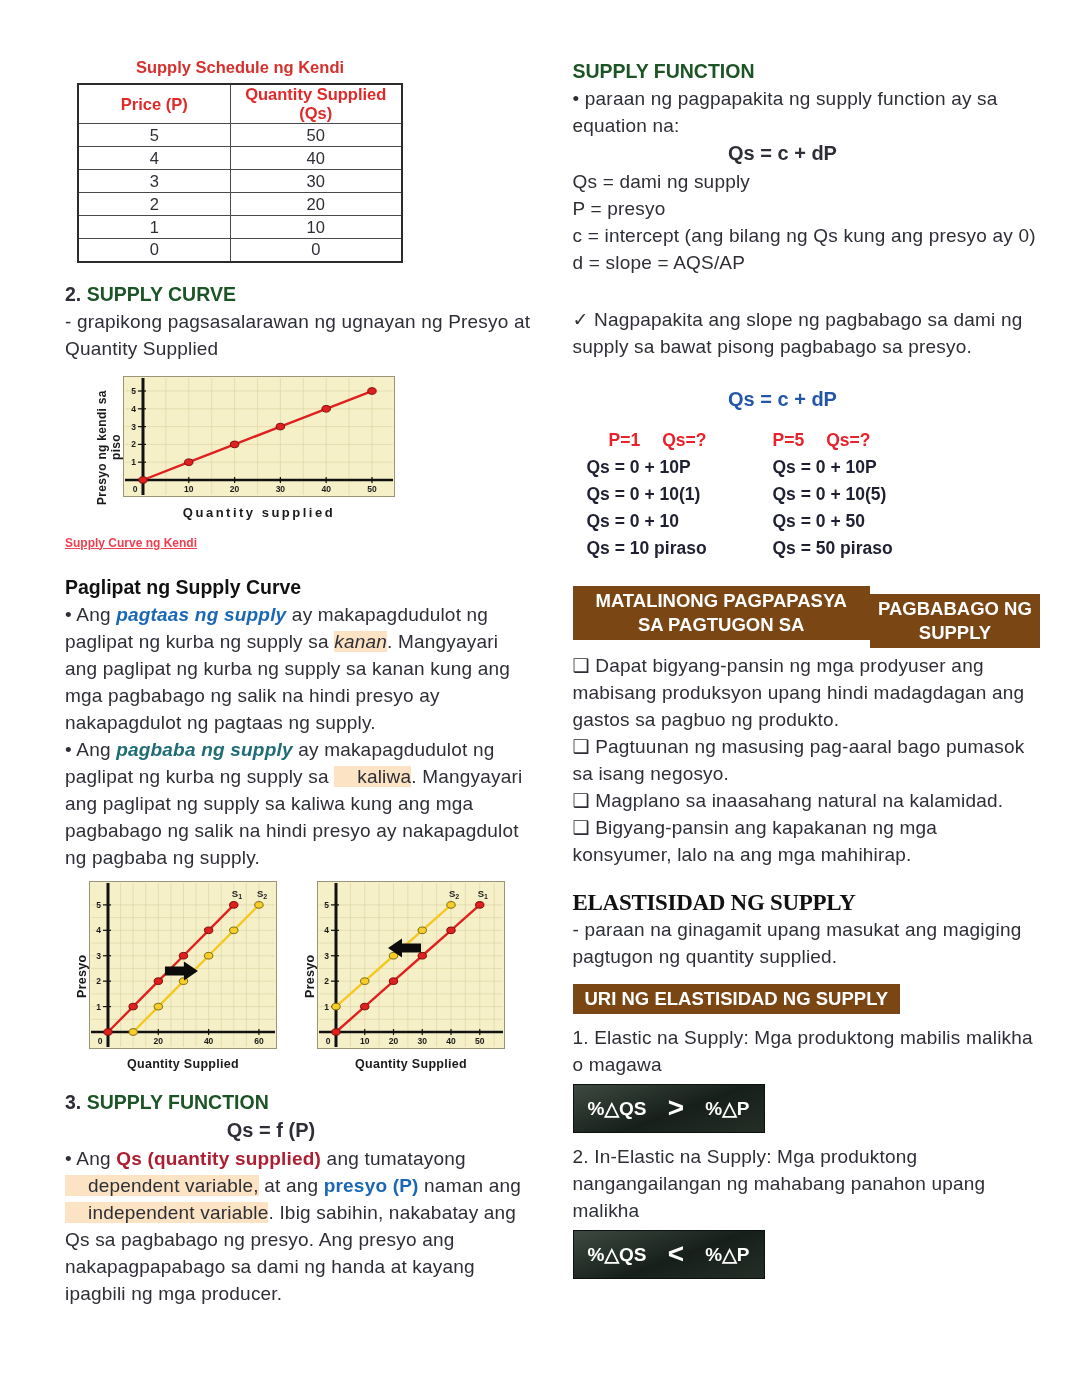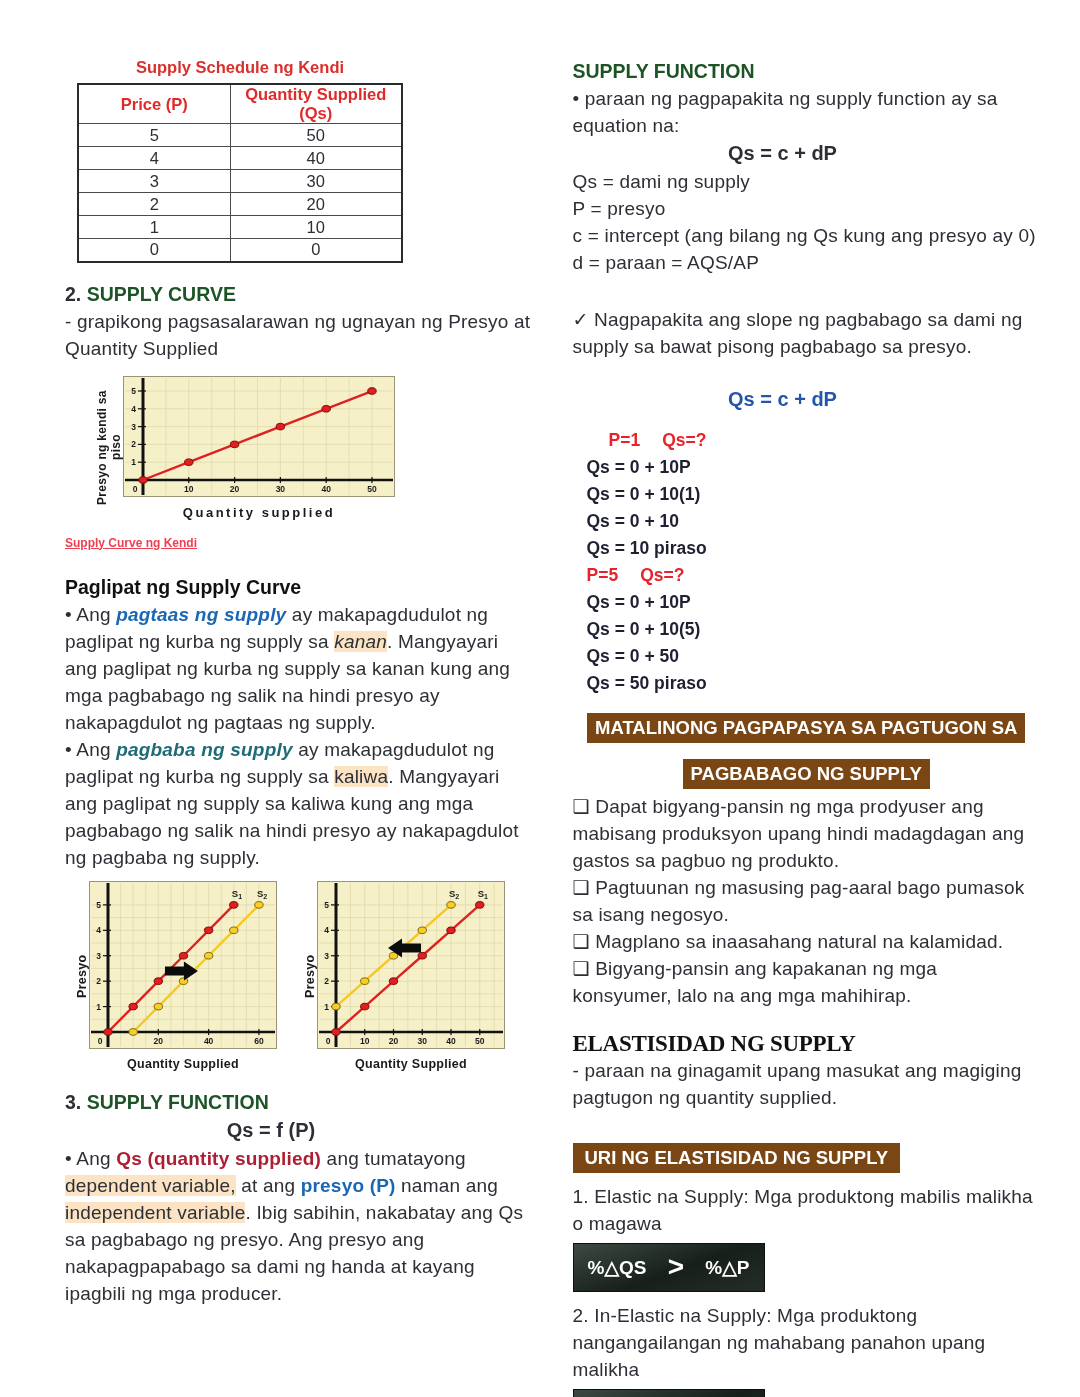--- a/index.html
+++ b/index.html
@@ -17,21 +17,21 @@
   .col{width:470px;}
   p{font-size:19px;line-height:27px;letter-spacing:.2px;}
   .h-green{font-size:19.5px;line-height:27px;font-weight:700;}
   .h-green .gtxt{color:var(--green);}
   .b{font-weight:400;}
   .red{color:var(--red);}
   .darkred{color:var(--darkred);font-weight:700;}
   .blue-b{color:var(--blue);font-weight:700;}
   .blue-bi{color:var(--blue);font-weight:700;font-style:italic;}
   .teal-bi{color:var(--teal);font-weight:700;font-style:italic;}
-  .hl{background:var(--hl);}
+  .hl{background:var(--hl);padding-left:23px;}
   .hl-i{background:var(--hl);font-style:italic;}
 
   
   .tbl-title{width:326px;margin:0 0 6px 12px;text-align:center;color:var(--red);font-weight:700;font-size:16.5px;}
   table.sched{width:326px;margin-left:12px;border-collapse:collapse;border:2px solid #2b2b2b;}
   table.sched th,table.sched td{border:1px solid #4a4a4a;text-align:center;font-size:16.5px;height:23px;padding:0 4px;}
   table.sched th{color:#e02a2a;font-weight:700;}
   table.sched td{font-weight:400;}
   table.sched .c1{width:152px;} .mt12{margin-top:12px;} .mt18{margin-top:18px;} .mt24{margin-top:24px;}
 
@@ -46,32 +46,32 @@
   .chartbox{line-height:0;}
   .xlab{font-weight:700;color:#1a1a1a;font-size:13px;margin-top:8px;}
   .xlab1{letter-spacing:2.5px;}
   .xlab2{font-size:12.5px;letter-spacing:.3px;}
   .caption{width:400px;text-align:left;color:var(--redcap);font-weight:700;font-size:12px;margin:16px 0 24px 0;text-decoration:underline;}
   .shift-row{display:flex;gap:26px;margin:10px 0 0 10px;}
 
   
   .eq-center{width:420px;text-align:center;font-weight:700;font-size:20px;line-height:27px;margin:1px 0;}
   .eq-blue{color:var(--eqblue);}
-  .examples{display:flex;margin:14px 0 0 14px;flex-direction:column;}
+  .examples{display:flex;margin:14px 0 0 14px;}
   .excol{width:186px;}
   .excol .exhead{color:#e8222a;font-weight:700;font-size:17.5px;line-height:27px;}
   .excol.first .exhead{padding-left:22px;}
   .exhead .gap{display:inline-block;width:22px;}
   .excol .exline{color:var(--navy);font-weight:700;font-size:17.5px;line-height:27px;}
 
   
-  .banner-stack{display:flex;flex-direction:column;align-items:center;margin:16px 0 4px 0;}
+  .banner-stack{display:flex;flex-direction:row;align-items:center;margin:16px 0 4px 0;}
   .banner{background:var(--brown);color:#fff;font-weight:700;font-size:18.5px;line-height:24px;padding:3px 8px;text-align:center;}
   .banner.line2{margin-top:16px;}
-  .banner-left{display:inline-block;background:var(--brown);color:#fff;font-weight:700;font-size:18.5px;padding:4px 12px;margin:32px 0 10px 0;}
+  .banner-left{display:inline-block;background:var(--brown);color:#fff;font-weight:700;font-size:18.5px;padding:4px 12px;margin:14px 0 10px 0;}
 
   .serif-h{font-family:"Liberation Serif",serif;font-weight:700;font-size:23px;letter-spacing:-.3px;color:#111;margin-top:22px;}
 
   
   .badge{width:192px;height:49px;margin:6px 0 10px 0;padding:0 14px;
          background:linear-gradient(160deg,#3d4a42 0%,#171f1a 55%,#242e27 100%);
          display:flex;align-items:center;justify-content:space-between;border:1px solid #0d120f;}
   .badge .side{color:#fff;font-weight:700;font-size:19px;}
   .badge .op{color:#fff;font-weight:700;font-size:28px;line-height:1;transform:translateY(-1px);}
 
@@ -329,21 +329,21 @@
   <div class="col">
 
     <div class="h-green"><span class="gtxt">SUPPLY FUNCTION</span></div>
     <p>• paraan ng pagpapakita ng supply function ay sa equation na:</p>
     <div class="eq-center">Qs = c + dP</div>
 
     <div class="def">
       <p><span class="b">Qs</span><span> = dami ng supply</span></p>
       <p><span class="b">P</span><span> = presyo</span></p>
       <p><span class="b">c</span><span> = intercept (ang bilang ng Qs kung ang presyo ay 0)</span></p>
-      <p><span class="b">d</span><span> = paraan = AQS/AP</span></p>
+      <p><span class="b">d</span><span> = slope = AQS/AP</span></p>
     </div>
 
     <p class="mt24" style="margin-top:30px">✓ Nagpapakita ang slope ng pagbabago sa dami ng supply sa bawat pisong pagbabago sa presyo.</p>
 
     <div class="eq-center eq-blue" style="margin-top:26px">Qs = c + dP</div>
 
     <div class="examples">
       <div class="excol first">
         <div class="exhead"><span>P=1</span><span class="gap"></span><span>Qs=?</span></div>
         <div class="exline">Qs = 0 + 10P</div>

